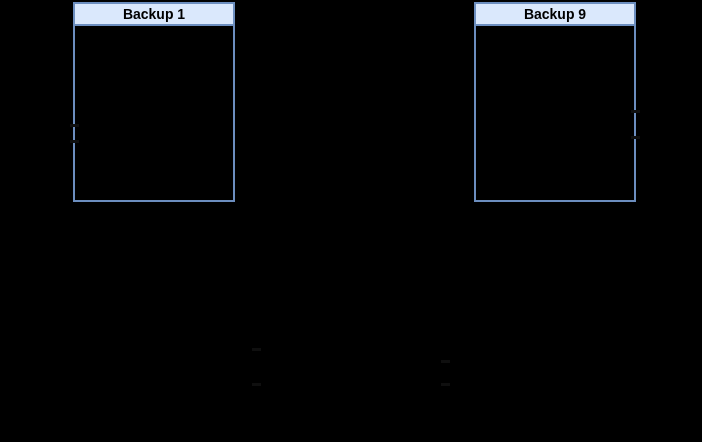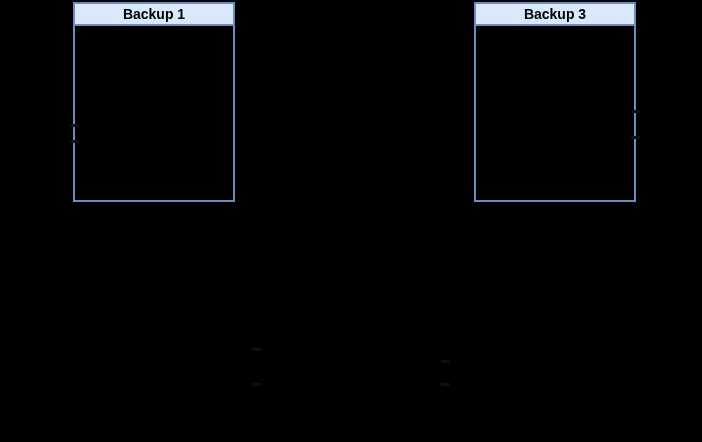--- a/index.html
+++ b/index.html
@@ -51,21 +51,21 @@
 
   <div class="node" style="left: 73px; top: 2px; width: 162px; height: 200px; border-color: rgb(108, 142, 191);">
     <div class="node-header" style="height: 22px; background: rgb(218, 232, 252); border-bottom-color: rgb(108, 142, 191);">
       <span class="node-title" style="color: rgb(0, 0, 0);">Backup 1</span>
     </div>
     <div class="node-body"></div>
   </div>
 
   <div class="node" style="left: 474px; top: 2px; width: 162px; height: 200px; border-color: rgb(108, 142, 191);">
     <div class="node-header" style="height: 22px; background: rgb(218, 232, 252); border-bottom-color: rgb(108, 142, 191);">
-      <span class="node-title" style="color: rgb(0, 0, 0);">Backup 3</span>
+      <span class="node-title" style="color: rgb(0, 0, 0);">Backup 9</span>
     </div>
     <div class="node-body"></div>
   </div>
 
 
 <div class="edge-tick" style="background: rgb(15, 15, 15); left: 70px; top: 124px;"></div>
     <div class="edge-tick" style="background: rgb(15, 15, 15); left: 70px; top: 140px;"></div>
     <div class="edge-tick" style="background: rgb(15, 15, 15); left: 631px; top: 110px;"></div>
     <div class="edge-tick" style="background: rgb(15, 15, 15); left: 631px; top: 136px;"></div>
     <div class="edge-tick" style="background: rgb(15, 15, 15); left: 252px; top: 348px;"></div>

